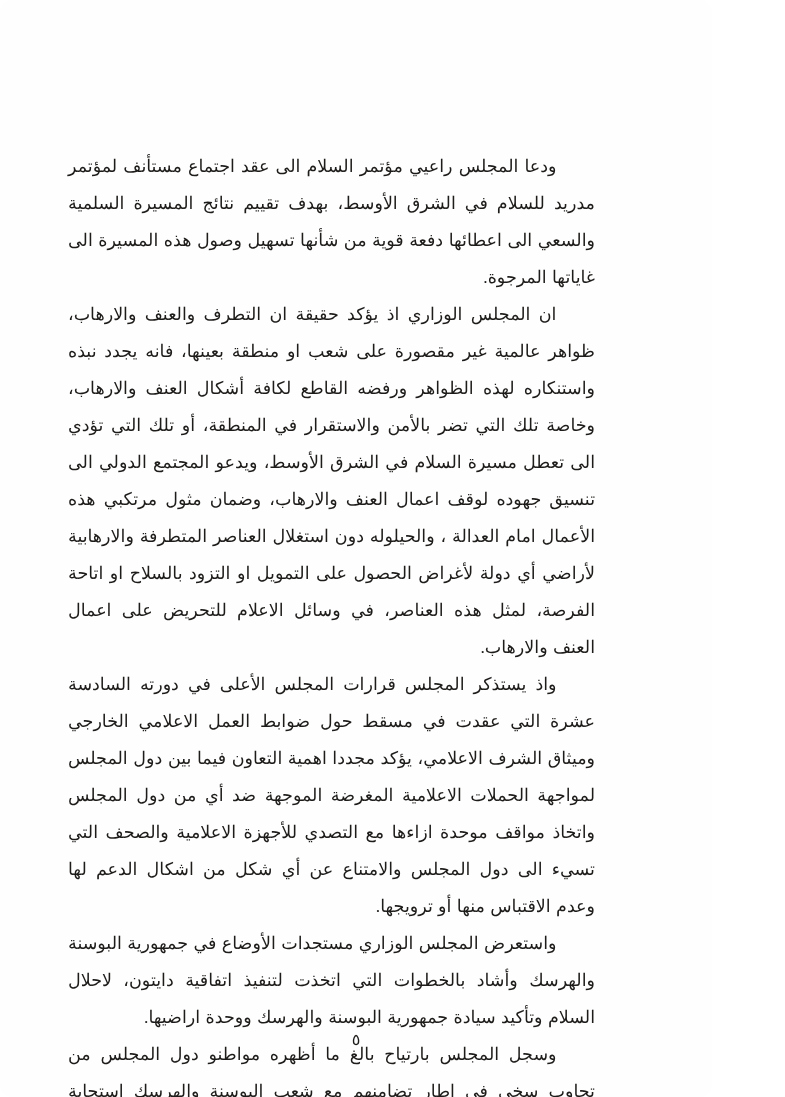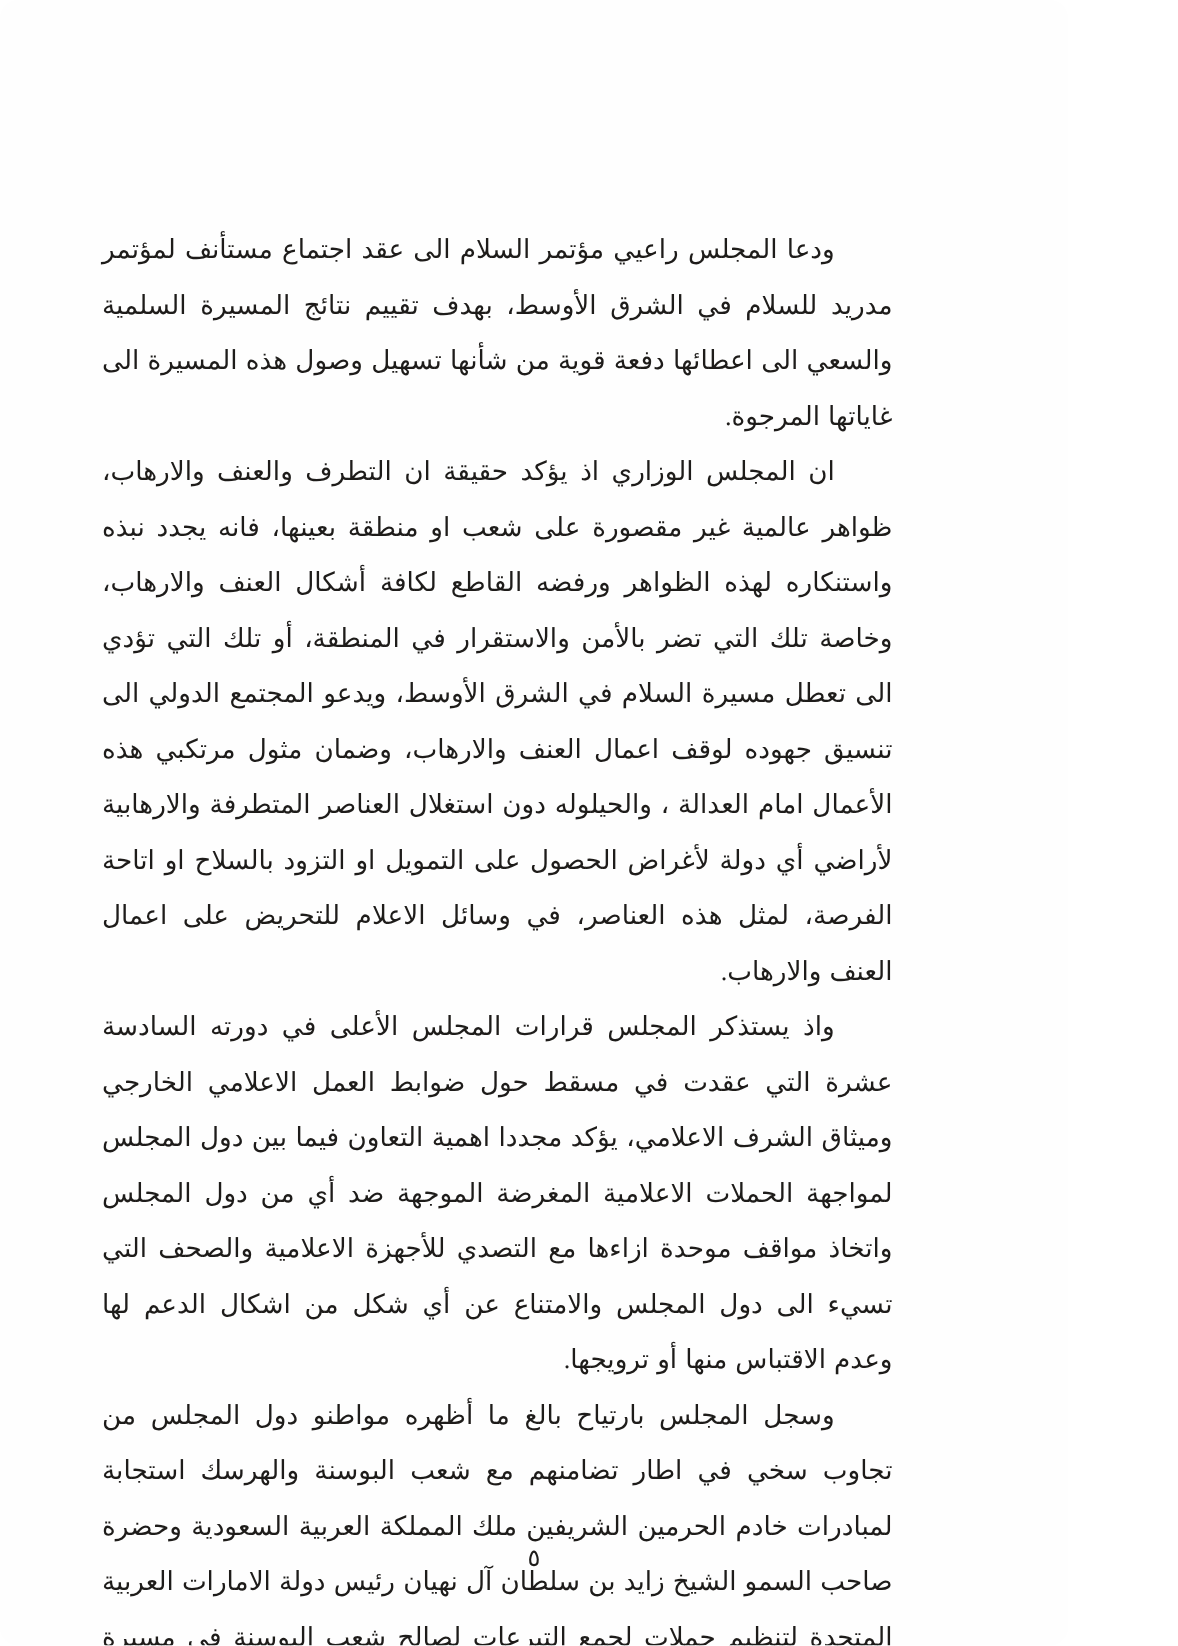--- a/index.html
+++ b/index.html
@@ -46,16 +46,17 @@
   }
 </style>
 </head>
 <body>
 
 <div class="page">
   <div class="text-block">
     <p class="para">ودعا المجلس راعيي مؤتمر السلام الى عقد اجتماع مستأنف لمؤتمر مدريد للسلام في الشرق الأوسط، بهدف تقييم نتائج المسيرة السلمية والسعي الى اعطائها دفعة قوية من شأنها تسهيل وصول هذه المسيرة الى غاياتها المرجوة.</p>
     <p class="para">ان المجلس الوزاري اذ يؤكد حقيقة ان التطرف والعنف والارهاب، ظواهر عالمية غير مقصورة على شعب او منطقة بعينها، فانه يجدد نبذه واستنكاره لهذه الظواهر ورفضه القاطع لكافة أشكال العنف والارهاب، وخاصة تلك التي تضر بالأمن والاستقرار في المنطقة، أو تلك التي تؤدي الى تعطل مسيرة السلام في الشرق الأوسط، ويدعو المجتمع الدولي الى تنسيق جهوده لوقف اعمال العنف والارهاب، وضمان مثول مرتكبي هذه الأعمال امام العدالة ، والحيلوله دون استغلال العناصر المتطرفة والارهابية لأراضي أي دولة لأغراض الحصول على التمويل او التزود بالسلاح او اتاحة الفرصة، لمثل هذه العناصر، في وسائل الاعلام للتحريض على اعمال العنف والارهاب.</p>
     <p class="para">واذ يستذكر المجلس قرارات المجلس الأعلى في دورته السادسة عشرة التي عقدت في مسقط حول ضوابط العمل الاعلامي الخارجي وميثاق الشرف الاعلامي، يؤكد مجددا اهمية التعاون فيما بين دول المجلس لمواجهة الحملات الاعلامية المغرضة الموجهة ضد أي من دول المجلس واتخاذ مواقف موحدة ازاءها مع التصدي للأجهزة الاعلامية والصحف التي تسيء الى دول المجلس والامتناع عن أي شكل من اشكال الدعم لها وعدم الاقتباس منها أو ترويجها.</p>
+    <p class="para">واستعرض المجلس الوزاري مستجدات الأوضاع في جمهورية البوسنة والهرسك وأشاد بالخطوات التي اتخذت لتنفيذ اتفاقية دايتون، لاحلال السلام وتأكيد سيادة جمهورية البوسنة والهرسك ووحدة اراضيها.</p>
     <p class="para">وسجل المجلس بارتياح بالغ ما أظهره مواطنو دول المجلس من تجاوب سخي في اطار تضامنهم مع شعب البوسنة والهرسك استجابة لمبادرات خادم الحرمين الشريفين ملك المملكة العربية السعودية وحضرة صاحب السمو الشيخ زايد بن سلطان آل نهيان رئيس دولة الامارات العربية المتحدة لتنظيم حملات لجمع التبرعات لصالح شعب البوسنة في مسيرة اعادة البناء والاعمار.</p>
   </div>
   <div class="page-number">٥</div>
 </div>
 
 </body></html>

